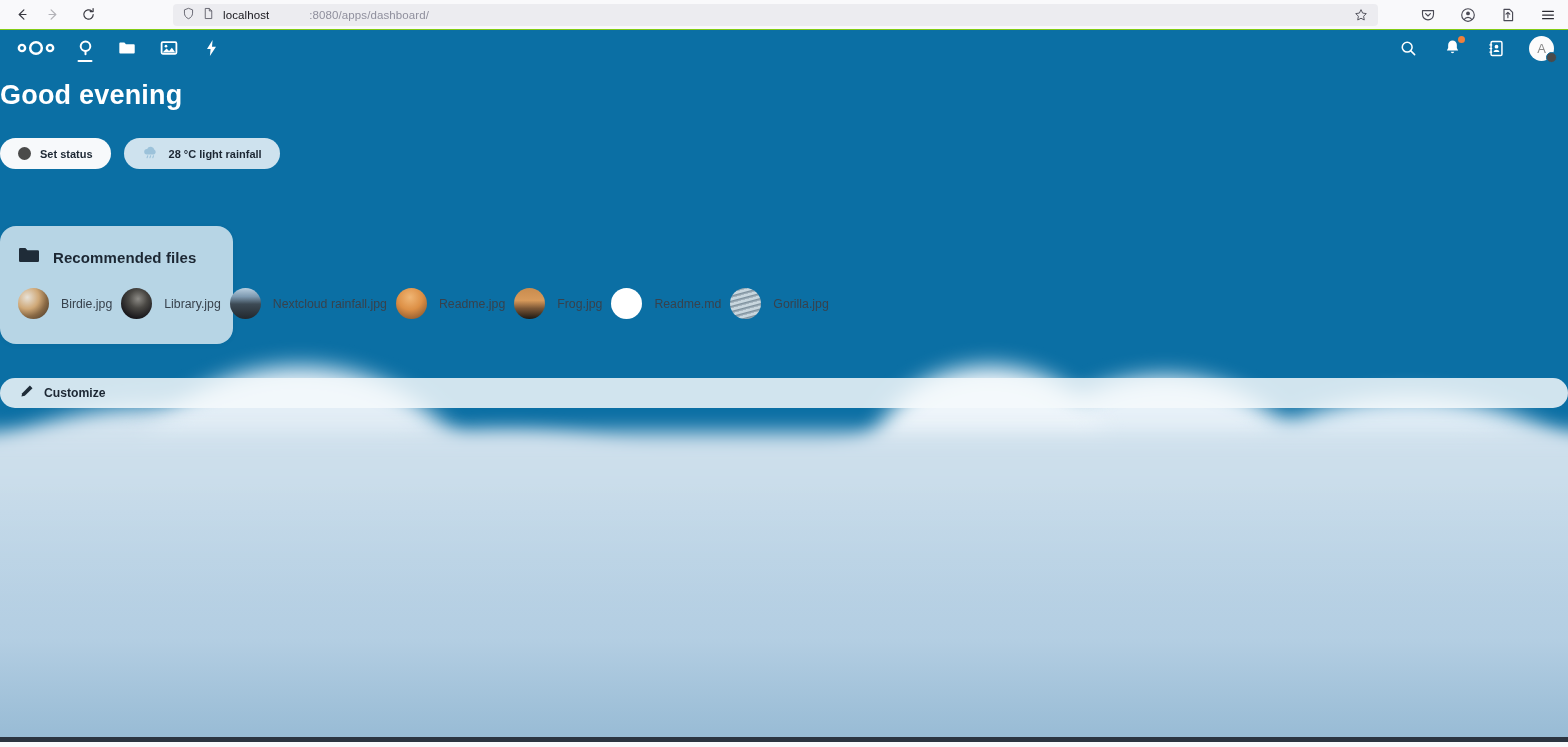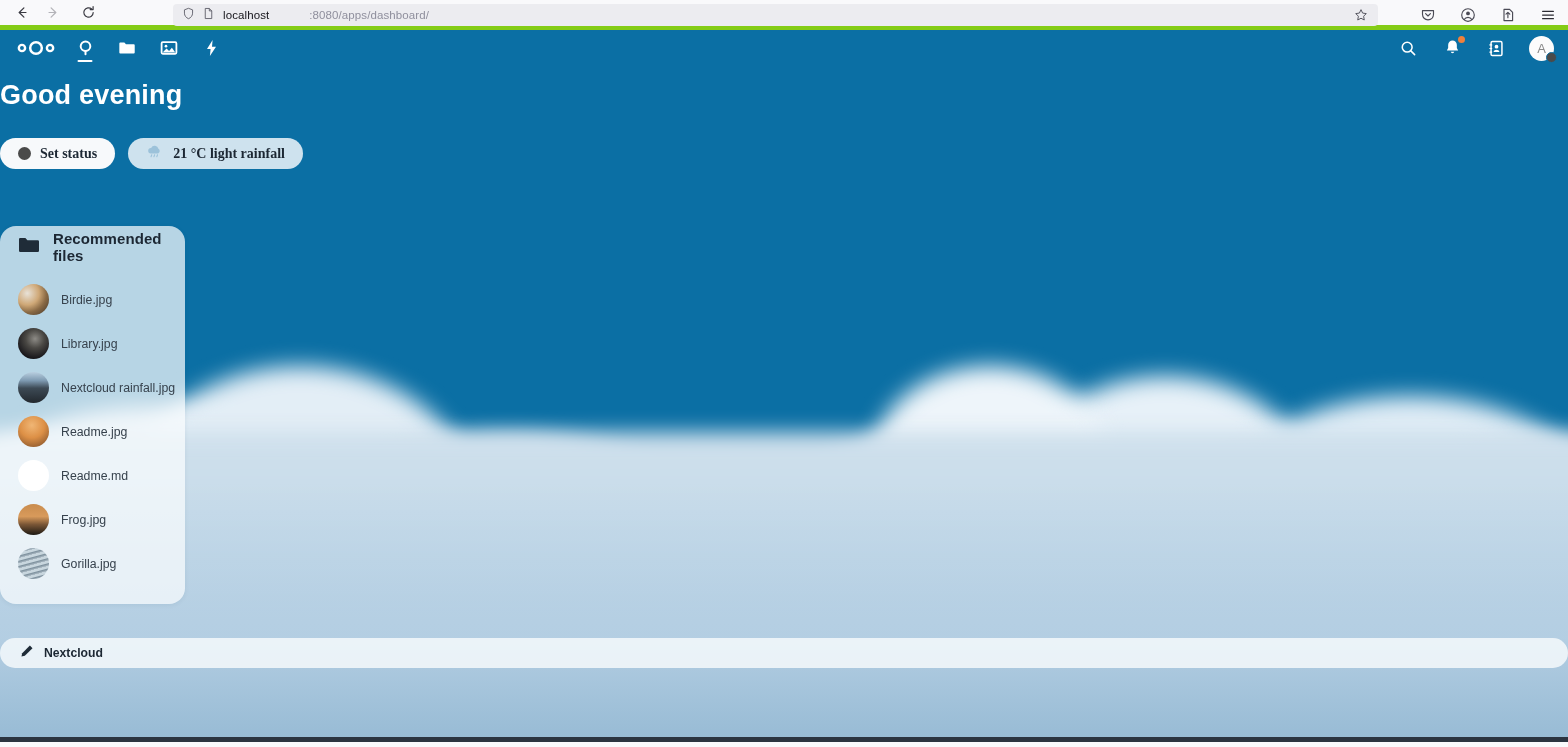--- a/index.html
+++ b/index.html
@@ -8,21 +8,21 @@
     overflow: hidden;
     font-family: "Liberation Sans", sans-serif;
     background: #f9f9fb;
   }
 
   
   .browser-bar {
     position: absolute; top: 0; left: 0;
     width: 1568px; height: 30px;
     background: #f9f9fb;
-    border-bottom: 5px solid #84cc16;
+    border-bottom: 1px solid #84cc16;
     display: flex; align-items: center;
   }
   .nav-btns { display: flex; align-items: center; gap: 2px; padding-left: 8px; }
   .nav-btn {
     width: 28px; height: 24px;
     display: flex; align-items: center; justify-content: center;
     border-radius: 4px;
   }
   .nav-btn svg { display: block; }
   .url-wrap {
@@ -136,46 +136,45 @@
     letter-spacing: .2px;
   }
   .status-row {
     margin-top: 27px;
     display: flex; align-items: center; gap: 13px;
   }
   .pill {
     height: 31px; border-radius: 16px;
     display: flex; align-items: center; gap: 9px;
     padding: 0 18px;
-    font-size: 14px; font-weight: bold; color: #1c2733;
+    font-size: 11px; font-weight: bold; color: #1c2733;
     cursor: pointer;
-    font-family: Liberation Serif, serif;
   }
   .pill-status { background: #f7f9fb; }
   .pill-weather { background: rgba(233,242,248,.88); }
   .status-dot {
     width: 13px; height: 13px; border-radius: 50%; background: #4a4a4a;
   }
 
   .widget {
     margin-top: 57px;
-    width: 185px;
+    width: 233px;
     background: rgba(249,252,254,.72);
     border-radius: 16px;
-    padding: 4px 16px 22px 16px;
+    padding: 20px 16px 22px 16px;
     box-shadow: 0 1px 5px rgba(20,60,90,.07);
   }
   .widget-head {
     display: flex; align-items: center; gap: 13px;
     padding-left: 2px; margin-bottom: 17px;
   }
   .widget-title {
     font-size: 15px; font-weight: bold; color: #1c2733; letter-spacing: .1px;
   }
-  .file-list { display: flex; flex-direction: column; gap: 7px; }
+  .file-list { display: flex; flex-direction: row; gap: 7px; }
   .file-item {
     display: flex; align-items: center; gap: 12px;
     height: 37px; padding-left: 2px; border-radius: 18px;
     cursor: pointer;
   }
   .thumb {
     width: 31px; height: 31px; border-radius: 50%;
     flex: 0 0 31px;
     background-size: cover; background-position: center;
   }
@@ -363,21 +362,21 @@
         <span class="status-dot"></span>
         <span>Set status</span>
       </div>
       <div class="pill pill-weather">
         <span>
           <svg width="18" height="15" viewBox="0 0 20 16">
             <path d="M5.4 10.2a3.1 3.1 0 0 1 .3-6.2 4.3 4.3 0 0 1 8.1 1 2.9 2.9 0 0 1-.4 5.2z" fill="#9cc2da"></path>
             <path d="M6.4 11.6l-.8 2.2M9.6 11.6l-.8 2.2M12.8 11.6l-.8 2.2" stroke="#9cc2da" stroke-width="1.2" stroke-linecap="round"></path>
           </svg>
         </span>
-        <span>21 °C light rainfall</span>
+        <span>28 °C light rainfall</span>
       </div>
     </div>
 
     <div class="widget">
       <div class="widget-head">
         <span>
           <svg width="22" height="18" viewBox="0 0 22 18">
               <path d="M1 3.1a1.2 1.2 0 0 1 1.2-1.2h5.2l2 2.3h10.4a1.2 1.2 0 0 1 1.2 1.2v9.3a1.2 1.2 0 0 1-1.2 1.2H2.2A1.2 1.2 0 0 1 1 14.7z" fill="#1f2c38"></path>
             </svg>
         </span>
@@ -395,38 +394,38 @@
         </div>
         <div class="file-item">
           <span class="thumb" style="background:linear-gradient(to bottom, #b9cfe0 0%, #7d99b0 28%, #3d4a55 52%, #22282e 100%);"></span>
           <span class="file-name">Nextcloud rainfall.jpg</span>
         </div>
         <div class="file-item">
           <span class="thumb" style="background:radial-gradient(circle at 45% 30%, #f0b675 0%, #dd9046 45%, #9a6232 80%, #4c3a2c 100%);"></span>
           <span class="file-name">Readme.jpg</span>
         </div>
         <div class="file-item">
+          <span class="thumb" style="background:linear-gradient(to bottom, #c98c4e 0%, #d89a5b 40%, #7a5636 66%, #1d1913 100%);"></span>
+          <span class="file-name">Frog.jpg</span>
+        </div>
+        <div class="file-item">
           <span class="thumb" style="background:#ffffff;"></span>
           <span class="file-name">Readme.md</span>
-        </div>
-        <div class="file-item">
-          <span class="thumb" style="background:linear-gradient(to bottom, #c98c4e 0%, #d89a5b 40%, #7a5636 66%, #1d1913 100%);"></span>
-          <span class="file-name">Frog.jpg</span>
         </div>
         <div class="file-item">
           <span class="thumb" style="background:repeating-linear-gradient(165deg,#c8d6de 0px,#c8d6de 2px,#7e919e 3px,#aebcc6 5px);"></span>
           <span class="file-name">Gorilla.jpg</span>
         </div>
       </div>
     </div>
 
     <div class="customize">
       <span>
         <svg width="15" height="15" viewBox="0 0 16 16">
             <path d="M11.6 1.6l2.8 2.8-8.2 8.2-3.6.8.8-3.6z" fill="#1f2c38"></path>
           </svg>
       </span>
-      <span>Nextcloud</span>
+      <span>Customize</span>
     </div>
   </div>
 
   <div class="bottom-strip"></div>
 </div>
 
 </body></html>

